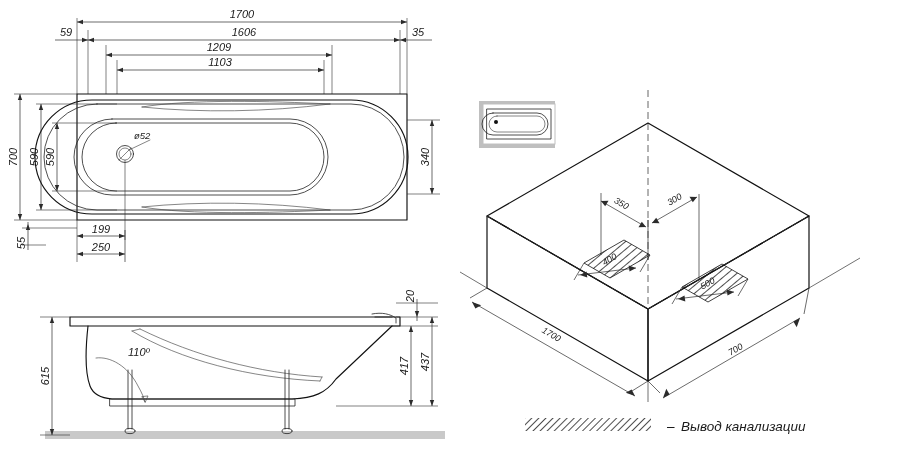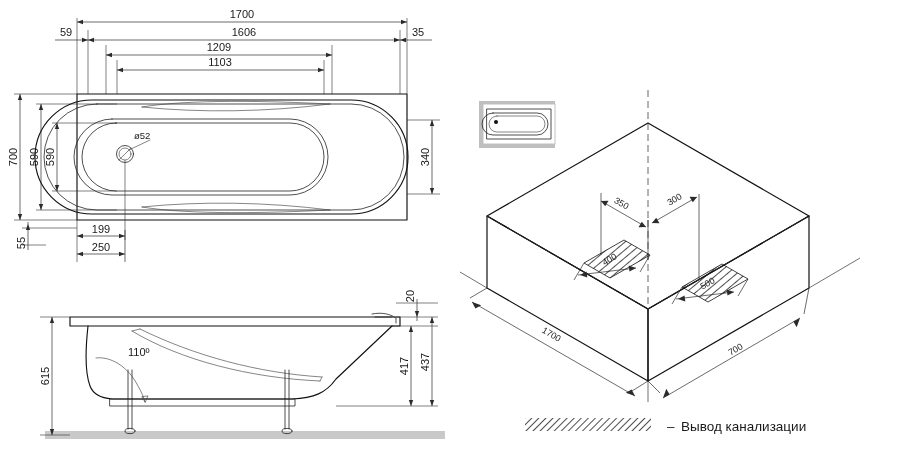--- a/index.html
+++ b/index.html
@@ -9,20 +9,21 @@
   }
   body {
     font-family: "Liberation Sans", sans-serif;
   }
   #sheet {
     position: relative;
     width: 900px;
     height: 459px;
     background: #ffffff;
     overflow: hidden;
+    font-style: italic;
   }
   #sheet svg {
     position: absolute;
     left: 0;
     top: 0;
   }
   .dimtext {
     font-family: "Liberation Sans", sans-serif;
     font-size: 11px;
     fill: #1a1a1a;

